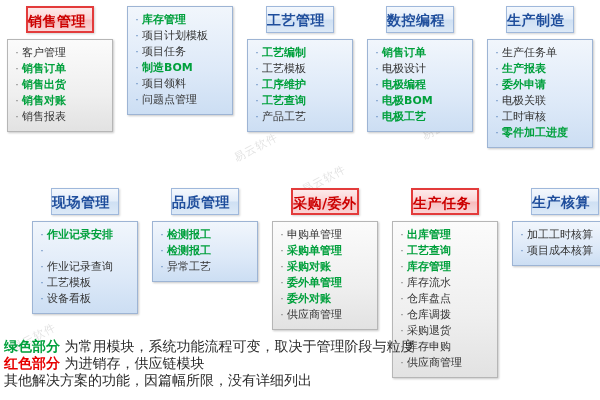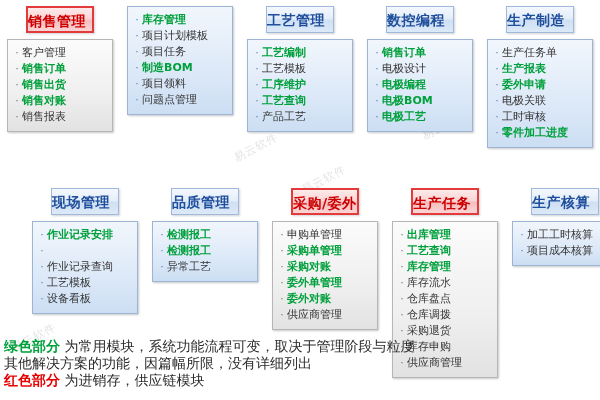--- a/index.html
+++ b/index.html
@@ -399,19 +399,19 @@
             <span class="item-label">项目成本核算</span>
           </div>
         </div>
       </div>
     </div>
 
   <div class="legend">
     <div class="legend-line">
       <span class="lg-green">绿色部分</span><span> 为常用模块，系统功能流程可变，取决于管理阶段与粒度</span>
     </div>
-    <div class="legend-line">其他解决方案的功能，因篇幅所限，没有详细列出</div>
     <div class="legend-line">
       <span class="lg-red">红色部分</span><span> 为进销存，供应链模块</span>
     </div>
+    <div class="legend-line">其他解决方案的功能，因篇幅所限，没有详细列出</div>
   </div>
 
 </div>
 
 </body></html>

